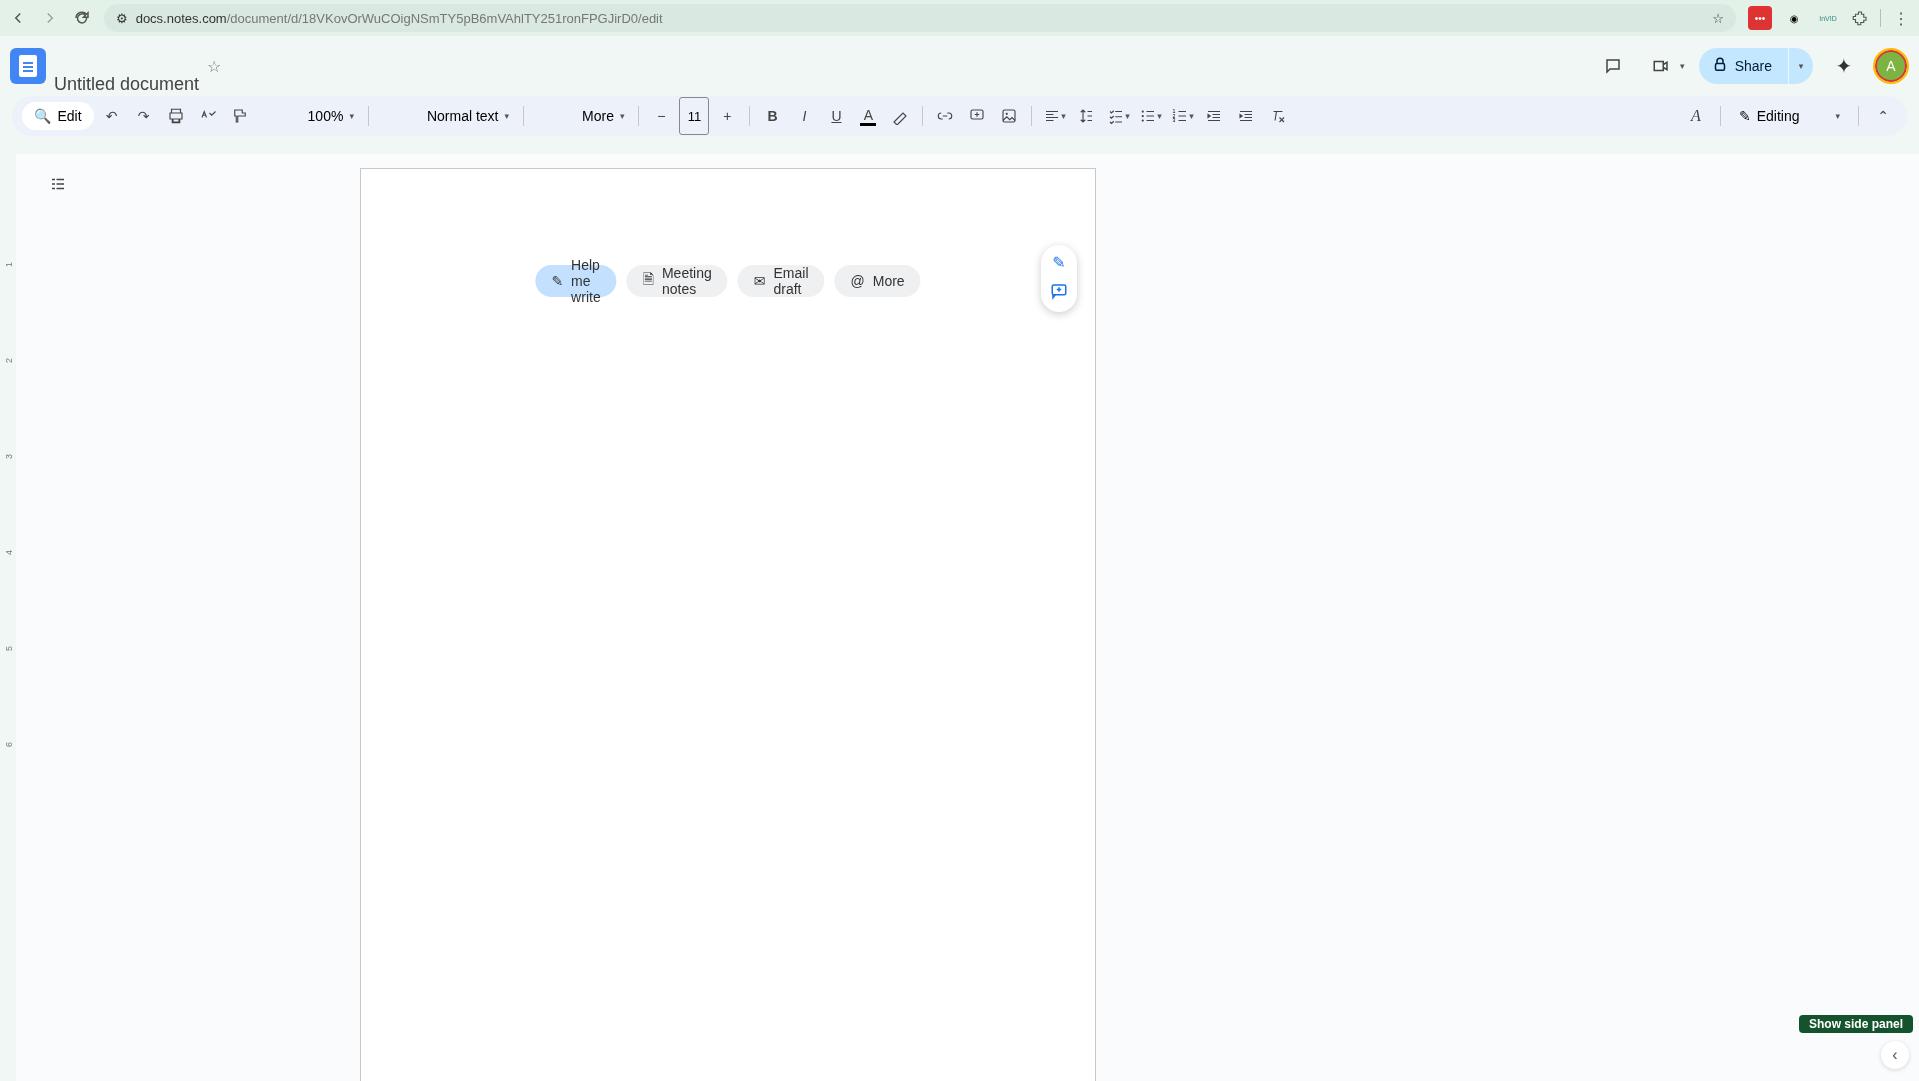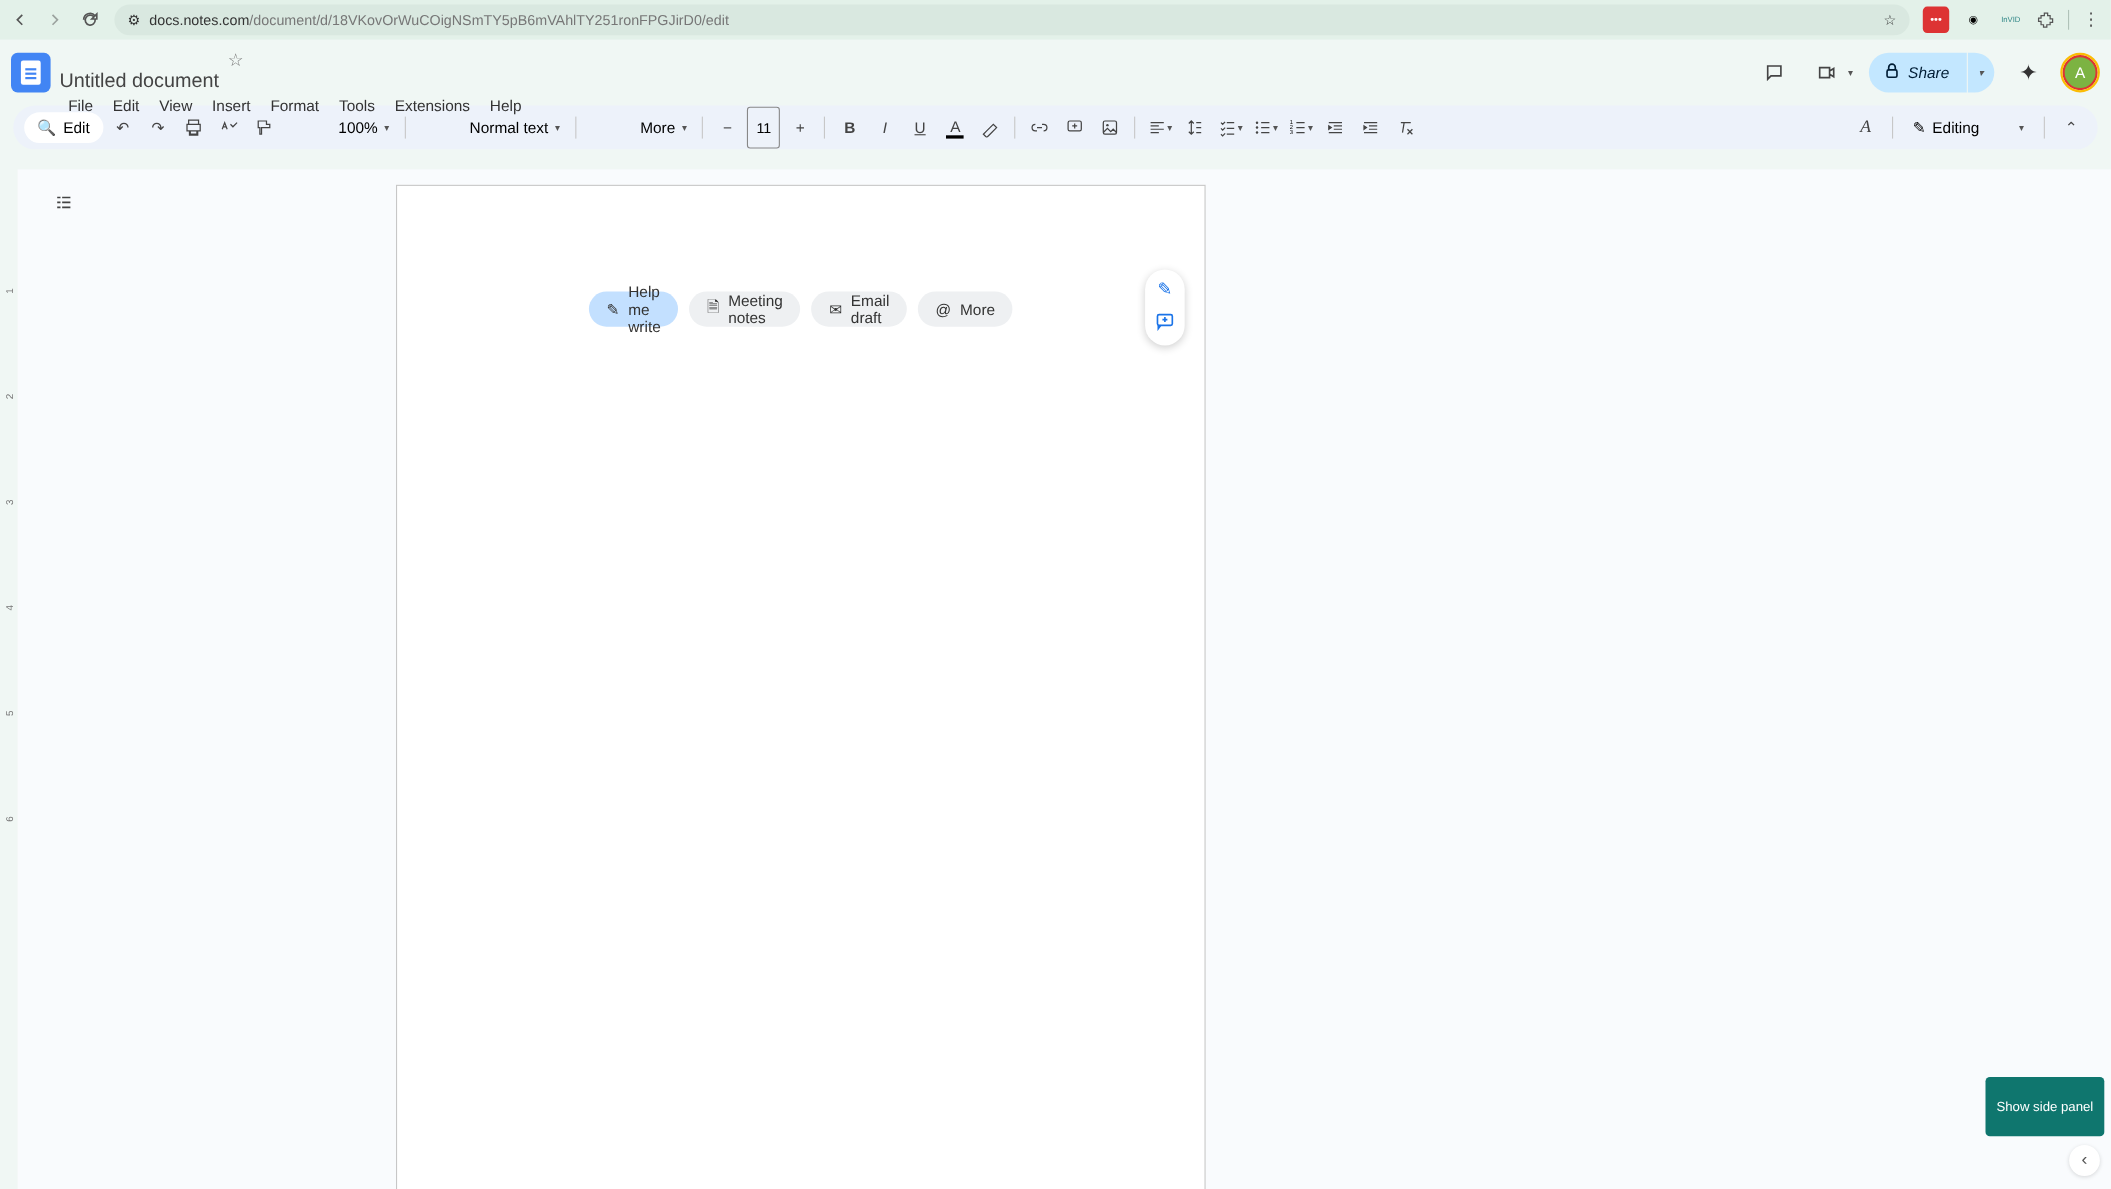--- a/index.html
+++ b/index.html
@@ -24,21 +24,21 @@
 .title-row { display: flex; align-items: center; gap: 8px; }
 .doc-title { font-size: 18px; color: #444; margin-top: 36px; }
 .star-icon { color: #777; font-size: 16px; }
 .menu-row { display: flex; gap: 2px; }
 .menu-item { font-size: 14px; color: #333; padding: 2px 8px; border-radius: 4px; cursor: pointer; }
 .header-right { margin-left: auto; display: flex; align-items: center; gap: 14px; }
 .hdr-btn { width: 34px; height: 34px; display: flex; align-items: center; justify-content: center; color: #444; cursor: pointer; border-radius: 50%; }
 .video-btn { display: flex; align-items: center; gap: 2px; }
 .share-btn { background: #c3e7ff; color: #001d35; height: 36px; padding: 0 16px 0 12px; border-radius: 18px 0 0 18px; display: flex; align-items: center; gap: 6px; font-size: 14px; font-weight: 500; cursor: pointer; }
 .share-drop { background: #c3e7ff; height: 36px; width: 24px; border-radius: 0 18px 18px 0; display: flex; align-items: center; justify-content: center; cursor: pointer; margin-left: 1px; }
-.share-wrap { display: flex; font-style: italic; }
+.share-wrap { display: flex; }
 .gemini-btn { font-size: 20px; color: #333; }
 .avatar { width: 32px; height: 32px; border-radius: 50%; background: #7cb342; color: #fff; display: flex; align-items: center; justify-content: center; font-size: 14px; font-weight: 500; border: 2px solid #d33; outline: 2px solid #fbbc04; }
 
 
 .toolbar { height: 40px; margin: 0 12px; background: #edf2fa; border-radius: 20px; display: flex; align-items: center; padding: 0 10px; gap: 4px; }
 .tool-btn { min-width: 28px; height: 28px; display: flex; align-items: center; justify-content: center; color: #444; cursor: pointer; border-radius: 4px; font-size: 14px; }
 .tool-divider { width: 1px; height: 20px; background: #c7c7c7; margin: 0 4px; }
 .menus-chip { background: #fff; border-radius: 14px; padding: 0 12px; height: 28px; display: flex; align-items: center; gap: 6px; font-size: 14px; }
 .zoom-sel, .style-sel, .font-sel { display: flex; align-items: center; gap: 6px; font-size: 14px; padding: 0 6px; cursor: pointer; margin-left: 44px; }
 .font-size-box { width: 30px; height: 38px; border: 1px solid #888; border-radius: 3px; text-align: center; font-size: 13px; display: flex; align-items: center; justify-content: center; }
@@ -58,21 +58,21 @@
 .chips { position: absolute; top: 96px; left: 50%; transform: translateX(-50%); display: flex; gap: 10px; }
 .chip { background: #eef0f2; border-radius: 18px; height: 32px; padding: 0 16px; display: flex; align-items: center; gap: 8px; font-size: 14px; color: #333; cursor: pointer; }
 .chip.primary { background: #c3e0ff; }
 .chip-icon { font-size: 14px; }
 
 
 .side-tools { position: absolute; right: 18px; top: 76px; width: 36px; background: #fff; border-radius: 18px; box-shadow: 0 2px 8px rgba(0,0,0,.2); display: flex; flex-direction: column; align-items: center; padding: 8px 0; gap: 10px; }
 .side-tool { color: #1a73e8; cursor: pointer; }
 
 
-.tooltip { position: absolute; right: 6px; bottom: 48px; background: #0f766e; color: #fff; font-size: 12px; padding: 20px 10px; border-radius: 4px; }
+.tooltip { position: absolute; right: 6px; bottom: 48px; background: #14532d; color: #fff; font-size: 12px; padding: 2px 10px; border-radius: 4px; font-weight: bold; }
 .side-panel-toggle { position: absolute; right: 10px; bottom: 12px; width: 28px; height: 28px; border-radius: 50%; background: #fff; box-shadow: 0 1px 4px rgba(0,0,0,.15); display: flex; align-items: center; justify-content: center; color: #555; cursor: pointer; }
 
 svg { width: 18px; height: 18px; }
 </style>
 </head>
 <body>
 
 <div class="browser-bar">
   <div class="nav-icon">
       <svg viewBox="0 0 24 24">
@@ -110,30 +110,20 @@
   </div>
 </div>
 
 <div class="app-header">
   <div class="docs-logo" style="position:relative"></div>
   <div class="title-col">
     <div class="title-row">
       <span class="doc-title">Untitled document</span>
       <span class="star-icon">☆</span>
     </div>
-    <div class="menu-row">
-      <span class="menu-item">File</span>
-      <span class="menu-item">Edit</span>
-      <span class="menu-item">View</span>
-      <span class="menu-item">Insert</span>
-      <span class="menu-item">Format</span>
-      <span class="menu-item">Tools</span>
-      <span class="menu-item">Extensions</span>
-      <span class="menu-item">Help</span>
-    </div>
   </div>
   <div class="header-right">
     <div class="hdr-btn">
         <svg viewBox="0 0 24 24">
           <path d="M4 4h16v12H8l-4 4z" stroke="currentColor" stroke-width="2" fill="none"></path>
         </svg>
       </div>
     <div class="video-btn">
       <div class="hdr-btn">
           <svg viewBox="0 0 24 24">

